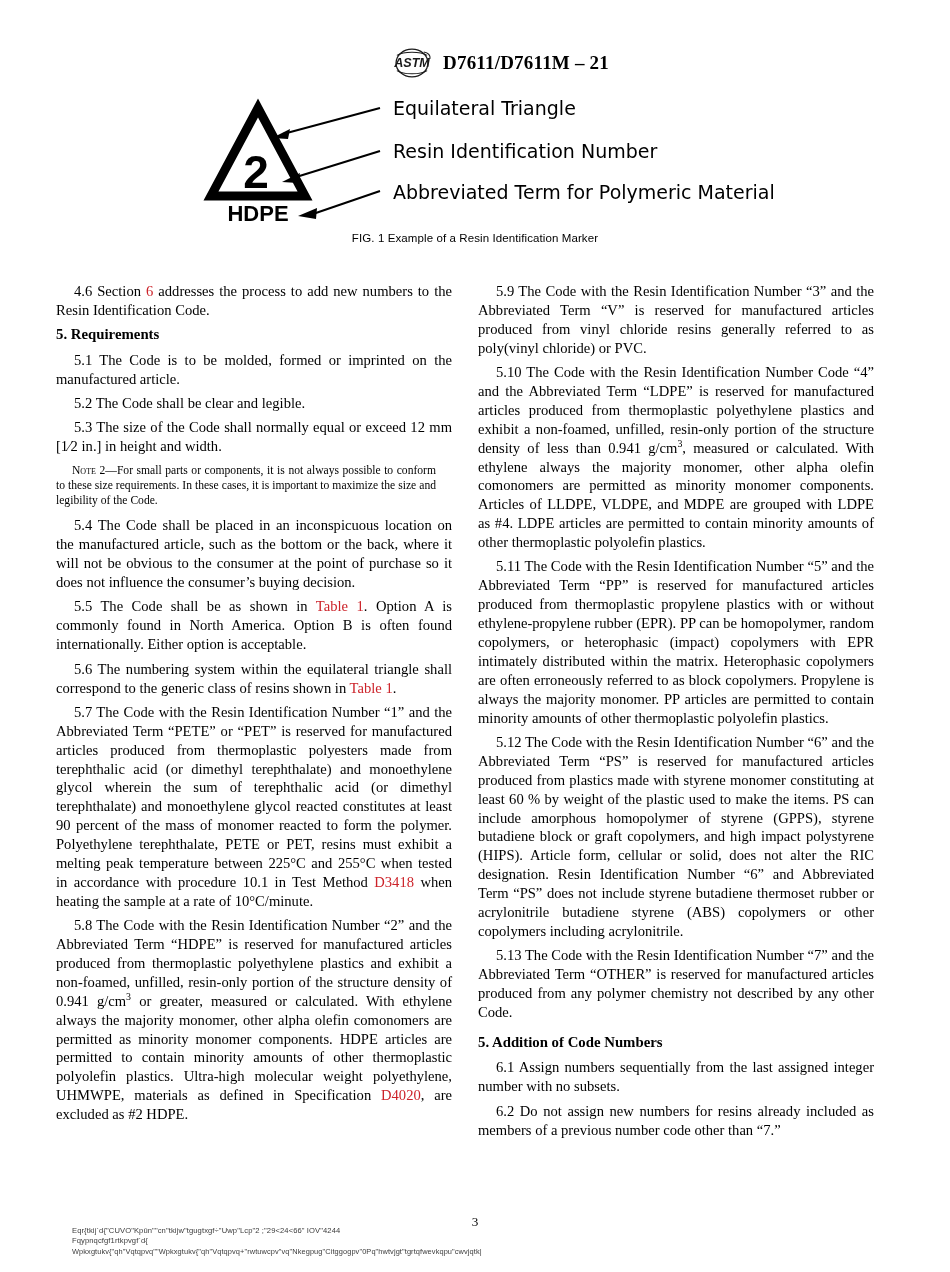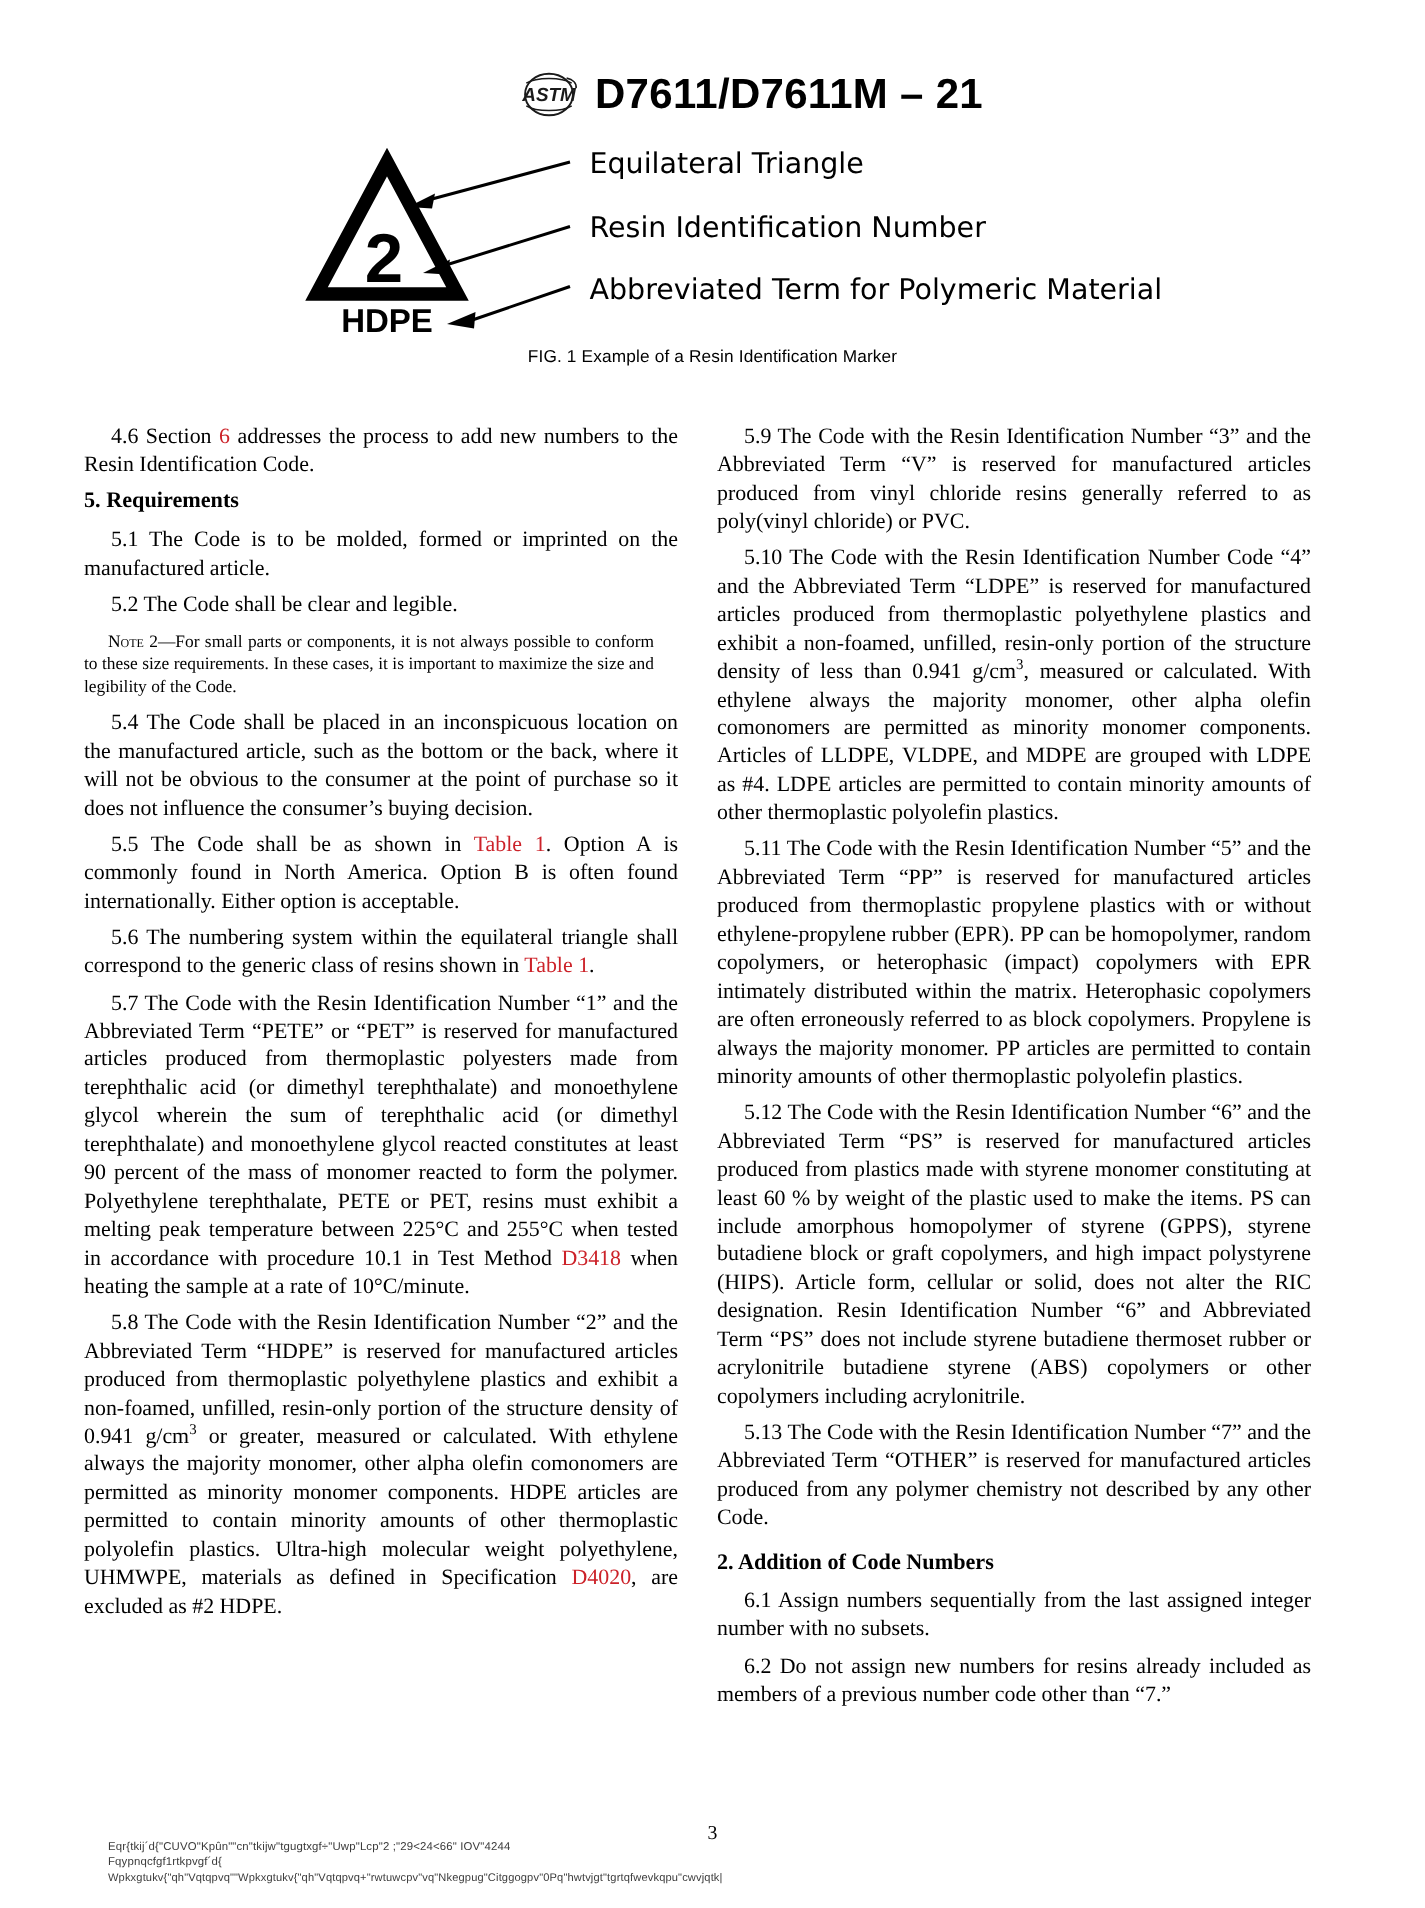--- a/index.html
+++ b/index.html
@@ -28,23 +28,23 @@
     gap: 10px;
     padding-left: 25px;
   }
   .astm-logo {
     width: 42px;
     height: 34px;
     flex: 0 0 auto;
     display: block;
   }
   .designation {
-    font-family: Liberation Sans, sans-serif;
+    font-family: Liberation Serif, serif;
     font-weight: bold;
-    font-size: 28px;
+    font-size: 19px;
     letter-spacing: 0.2px;
     white-space: nowrap;
   }
 
   
   .figure-block {
     position: absolute;
     top: 96px;
     left: 0;
     width: 950px;
@@ -183,20 +183,21 @@
 <div class="columns">
 
   <div class="col">
 
     <p class="para"><span>4.6  Section </span><a class="xref" href="#">6</a><span> addresses the process to add new numbers to the Resin Identification Code.</span></p>
 
     <h3 class="sec-head first">5.  Requirements</h3>
 
     <p class="para">5.1  The Code is to be molded, formed or imprinted on the manufactured article.</p>
     <p class="para">5.2  The Code shall be clear and legible.</p>
+    <p class="para">5.3  The size of the Code shall normally equal or exceed 12 mm [1⁄2 in.] in height and width.</p>
 
     <p class="note"><span class="smallcaps">Note</span><span> 2—For small parts or components, it is not always possible to conform to these size requirements. In these cases, it is important to maximize the size and legibility of the Code.</span></p>
 
     <p class="para">5.4  The Code shall be placed in an inconspicuous location on the manufactured article, such as the bottom or the back, where it will not be obvious to the consumer at the point of purchase so it does not influence the consumer’s buying decision.</p>
 
     <p class="para"><span>5.5  The Code shall be as shown in </span><a class="xref" href="#">Table 1</a><span>. Option A is commonly found in North America. Option B is often found internationally. Either option is acceptable.</span></p>
 
     <p class="para"><span>5.6  The numbering system within the equilateral triangle shall correspond to the generic class of resins shown in </span><a class="xref" href="#">Table 1</a><span>.</span></p>
 
     <p class="para"><span>5.7  The Code with the Resin Identification Number “1” and the Abbreviated Term “PETE” or “PET” is reserved for manufactured articles produced from thermoplastic polyesters made from terephthalic acid (or dimethyl terephthalate) and monoethylene glycol wherein the sum of terephthalic acid (or dimethyl terephthalate) and monoethylene glycol reacted constitutes at least 90 percent of the mass of monomer reacted to form the polymer. Polyethylene terephthalate, PETE or PET, resins must exhibit a melting peak temperature between 225°C and 255°C when tested in accordance with procedure 10.1 in Test Method </span><a class="xref" href="#">D3418</a><span> when heating the sample at a rate of 10°C/minute.</span></p>
@@ -208,21 +209,21 @@
   <div class="col">
 
     <p class="para">5.9  The Code with the Resin Identification Number “3” and the Abbreviated Term “V” is reserved for manufactured articles produced from vinyl chloride resins generally referred to as poly(vinyl chloride) or PVC.</p>
 
     <p class="para"><span>5.10  The Code with the Resin Identification Number Code “4” and the Abbreviated Term “LDPE” is reserved for manufactured articles produced from thermoplastic polyethylene plastics and exhibit a non-foamed, unfilled, resin-only portion of the structure density of less than 0.941 g/cm</span><sup>3</sup><span>, measured or calculated. With ethylene always the majority monomer, other alpha olefin comonomers are permitted as minority monomer components. Articles of LLDPE, VLDPE, and MDPE are grouped with LDPE as #4. LDPE articles are permitted to contain minority amounts of other thermoplastic polyolefin plastics.</span></p>
 
     <p class="para">5.11  The Code with the Resin Identification Number “5” and the Abbreviated Term “PP” is reserved for manufactured articles produced from thermoplastic propylene plastics with or without ethylene-propylene rubber (EPR). PP can be homopolymer, random copolymers, or heterophasic (impact) copolymers with EPR intimately distributed within the matrix. Heterophasic copolymers are often erroneously referred to as block copolymers. Propylene is always the majority monomer. PP articles are permitted to contain minority amounts of other thermoplastic polyolefin plastics.</p>
     <p class="para">5.12  The Code with the Resin Identification Number “6” and the Abbreviated Term “PS” is reserved for manufactured articles produced from plastics made with styrene monomer constituting at least 60 % by weight of the plastic used to make the items. PS can include amorphous homopolymer of styrene (GPPS), styrene butadiene block or graft copolymers, and high impact polystyrene (HIPS). Article form, cellular or solid, does not alter the RIC designation. Resin Identification Number “6” and Abbreviated Term “PS” does not include styrene butadiene thermoset rubber or acrylonitrile butadiene styrene (ABS) copolymers or other copolymers including acrylonitrile.</p>
     <p class="para">5.13  The Code with the Resin Identification Number “7” and the Abbreviated Term “OTHER” is reserved for manufactured articles produced from any polymer chemistry not described by any other Code.</p>
 
-    <h3 class="sec-head">2.  Addition of Code Numbers</h3>
+    <h3 class="sec-head">5.  Addition of Code Numbers</h3>
 
     <p class="para">6.1  Assign numbers sequentially from the last assigned integer number with no subsets.</p>
     <p class="para">6.2  Do not assign new numbers for resins already included as members of a previous number code other than “7.”</p>
 
   </div>
 </div>
 
 <div class="page-number">3</div>
 
 <div class="footer-block">

